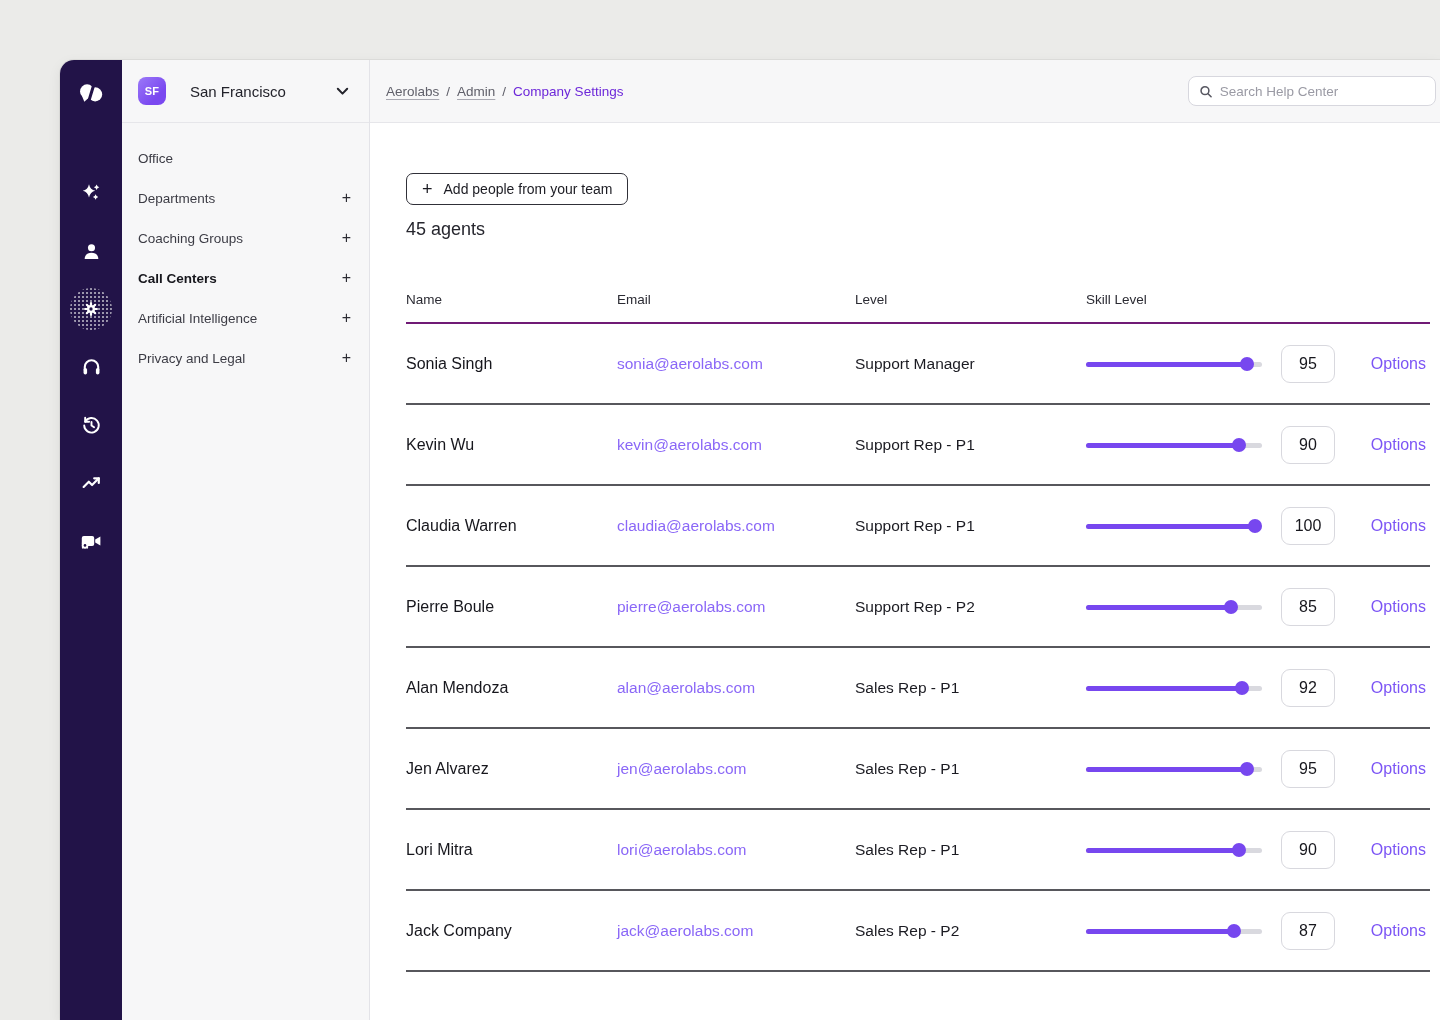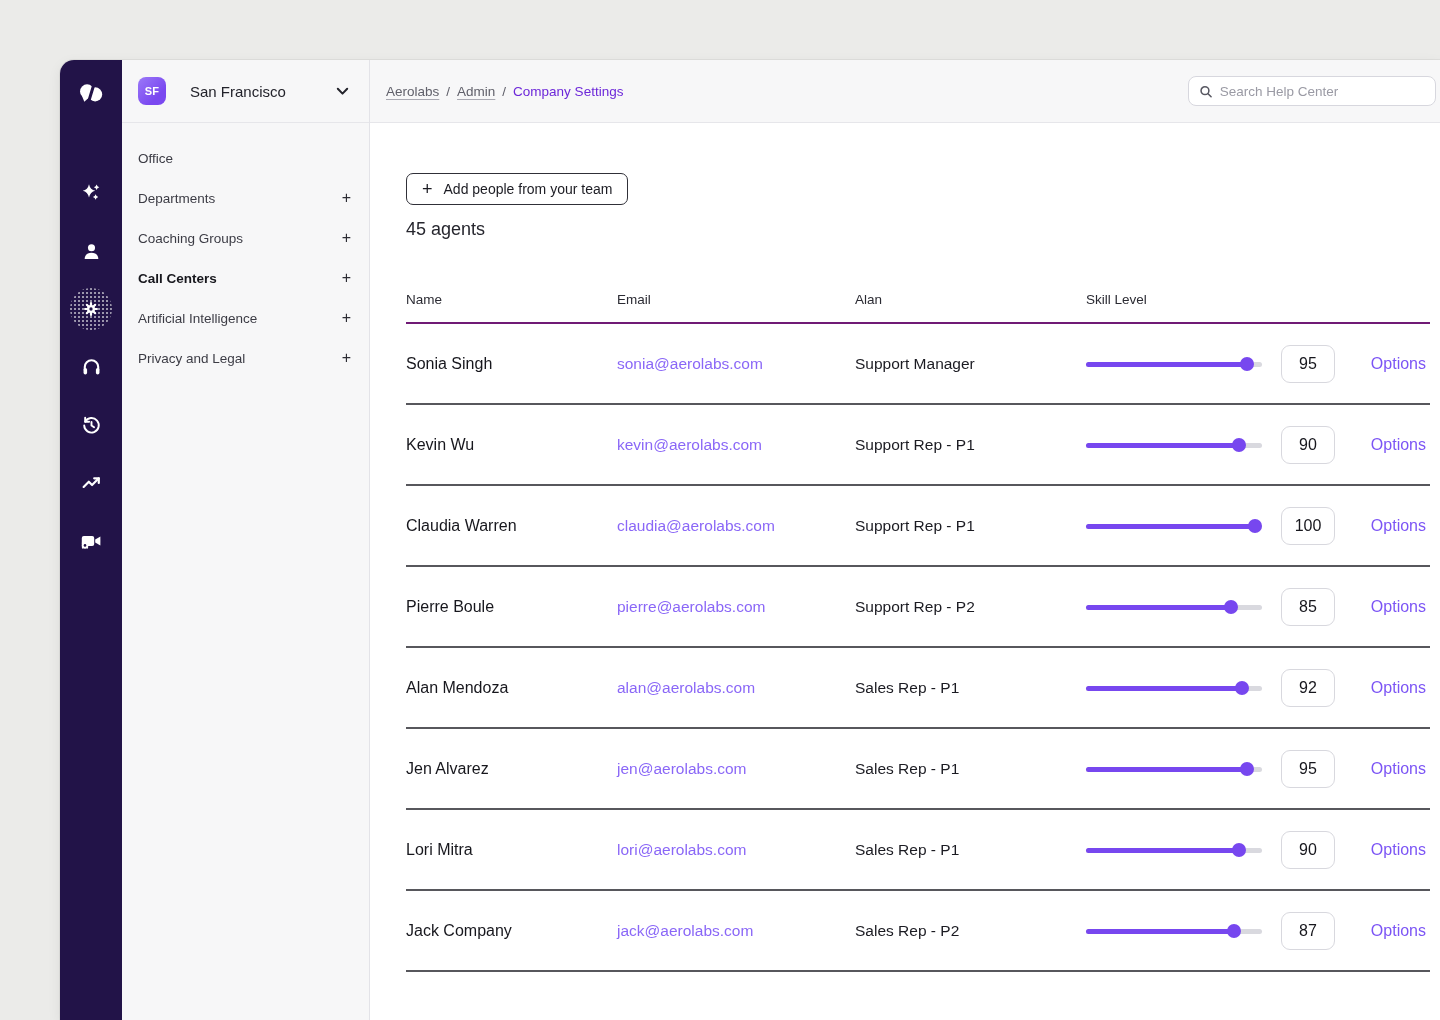--- a/index.html
+++ b/index.html
@@ -286,21 +286,21 @@
         <button class="add-btn">
           <span class="plus-glyph">+</span>
           <span>Add people from your team</span>
         </button>
         <div class="agents-count">45 agents</div>
 
         <div class="table">
           <div class="thead row-grid">
             <span>Name</span>
             <span>Email</span>
-            <span>Alan</span>
+            <span>Level</span>
             <span>Skill Level</span>
           </div>
           <div id="tbody">
   <div class="trow row-grid">
     <span class="cell-name">Sonia Singh</span>
     <a class="cell-email">sonia@aerolabs.com</a>
     <span class="cell-role">Support Manager</span>
     <div class="cell-skill">
       <div class="slider">
         <div class="track">

